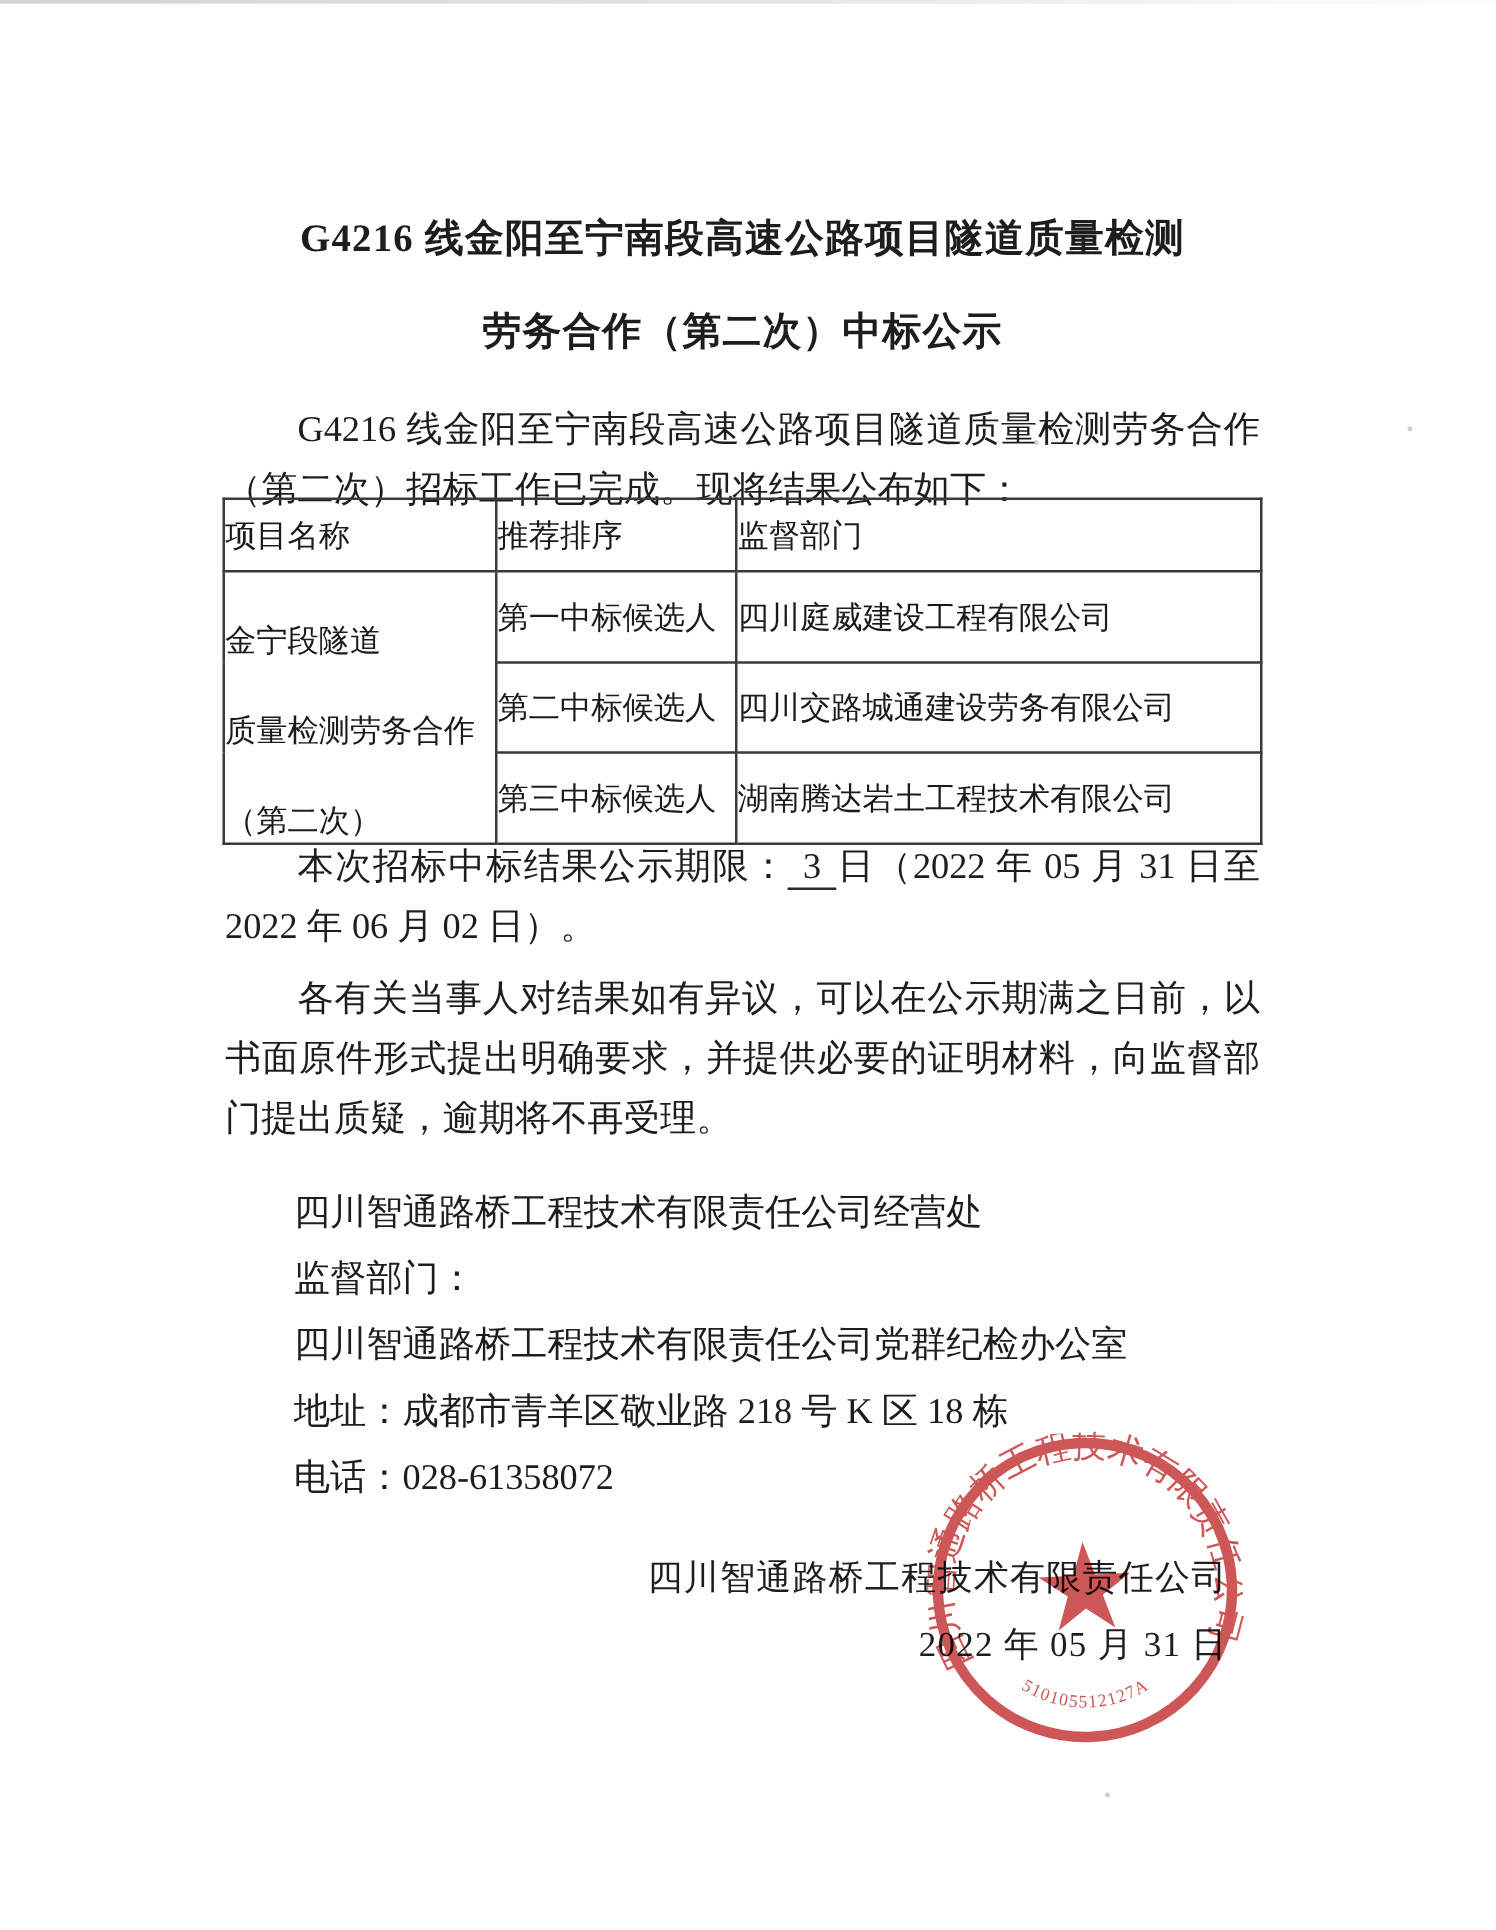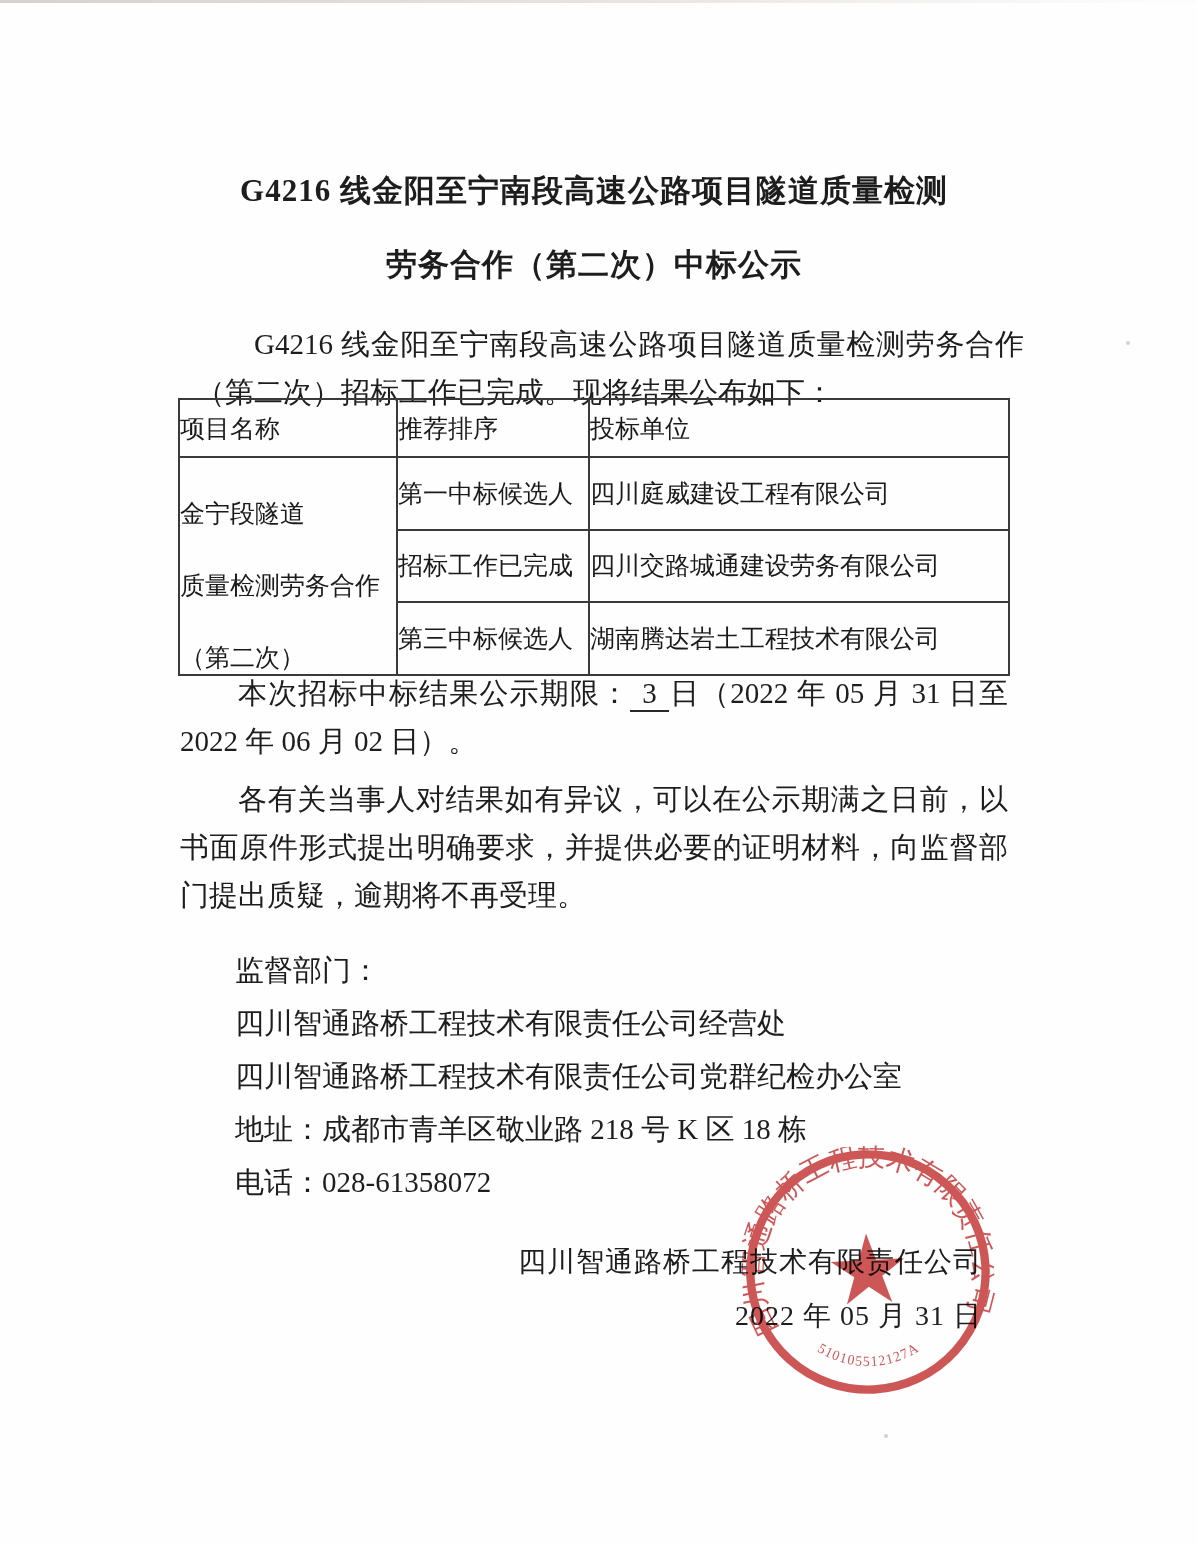--- a/index.html
+++ b/index.html
@@ -23,21 +23,21 @@
     letter-spacing:1px;white-space:nowrap;
   }
   .title-1{top:170px;}
   .title-2{top:244px;}
 
   .para{
     position:absolute;left:180px;width:828px;
     font-size:29px;line-height:48px;
     text-align:justify;text-indent:2em;
   }
-  .intro{top:291px;margin-left:16px;}
+  .intro{top:291px;}
   .period{top:640px;}
   .objection{top:746px;}
 
   .days-underline{
     display:inline-block;text-indent:0;
     border-bottom:2px solid #2a2a2a;
     padding:0 12px;line-height:34px;
   }
 
   table.bid-table{
@@ -97,51 +97,51 @@
   <table class="bid-table">
     <colgroup>
       <col class="col-project">
         <col class="col-rank">
         <col class="col-bidder">
     </colgroup>
     <thead>
       <tr>
         <th>项目名称</th>
         <th>推荐排序</th>
-        <th>投标单位</th>
+        <th>监督部门</th>
       </tr>
     </thead>
     <tbody>
       <tr>
         <td rowspan="3" class="project-cell">
           <div>金宁段隧道</div>
           <div>质量检测劳务合作</div>
           <div>（第二次）</div>
         </td>
         <td>第一中标候选人</td>
         <td>四川庭威建设工程有限公司</td>
       </tr>
       <tr>
-        <td>招标工作已完成</td>
+        <td>第二中标候选人</td>
         <td>四川交路城通建设劳务有限公司</td>
       </tr>
       <tr>
         <td>第三中标候选人</td>
         <td>湖南腾达岩土工程技术有限公司</td>
       </tr>
     </tbody>
   </table>
 
   <p class="para period"><span>本次招标中标结果公示期限：</span><span class="days-underline">3</span><span>日（2022 年 05 月 31 日至 2022 年 06 月 02 日）。</span></p>
 
   <p class="para objection">各有关当事人对结果如有异议，可以在公示期满之日前，以书面原件形式提出明确要求，并提供必要的证明材料，向监督部门提出质疑，逾期将不再受理。</p>
 
   <div class="supervision">
+    <div>四川智通路桥工程技术有限责任公司经营处</div>
     <div>监督部门：</div>
-    <div>四川智通路桥工程技术有限责任公司经营处</div>
     <div>四川智通路桥工程技术有限责任公司党群纪检办公室</div>
     <div>地址：成都市青羊区敬业路 218 号 K 区 18 栋</div>
     <div>电话：028-61358072</div>
   </div>
 
   <div class="sig-line sig-company">四川智通路桥工程技术有限责任公司</div>
   <div class="sig-line sig-date">2022 年 05 月 31 日</div>
 
   <div class="stamp">
     <svg viewBox="0 0 300 300" xmlns="http://www.w3.org/2000/svg">

